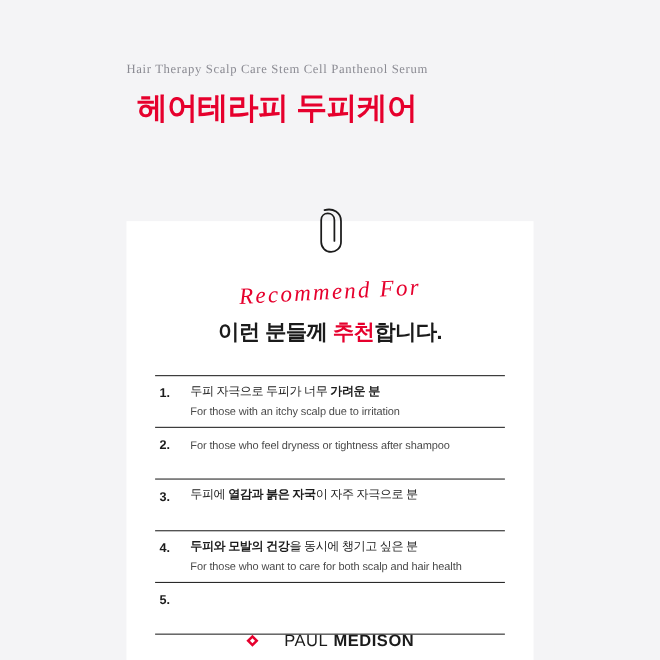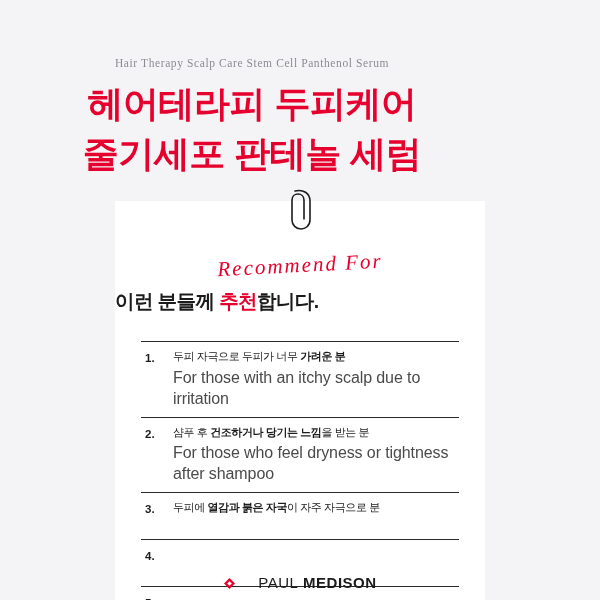--- a/index.html
+++ b/index.html
@@ -27,21 +27,21 @@
     color: #8b8b93;
     padding-top: 12px;
     font-family: "Liberation Serif", serif;
   }
 
   .headline {
     text-align: center;
     margin-top: 10px;
     color: #e6002d;
     font-weight: bold;
-    font-size: 36px;
+    font-size: 28px;
     line-height: 1.38;
     letter-spacing: -0.5px;
   }
   .headline .line { display: block; }
 
   .card {
     position: absolute;
     left: 115px;
     top: 156px;
     width: 370px;
@@ -63,20 +63,21 @@
     margin-top: 52px;
     font-family: "Liberation Serif", serif;
     font-style: italic;
     font-size: 21px;
     color: #e6002d;
     letter-spacing: 2px;
     transform: rotate(-3deg);
   }
 
   .sub {
+    text-align: center;
     margin-top: 10px;
     font-size: 19.5px;
     color: #1b1b1b;
     font-weight: bold;
     letter-spacing: -0.6px;
   }
   .sub .hl { color: #e6002d; }
 
   .list {
     margin: 26px 26px 0 26px;
@@ -100,21 +101,21 @@
   }
   .texts { flex: 1 1 auto; }
   .kr {
     font-size: 11px;
     color: #1b1b1b;
     letter-spacing: -0.4px;
     line-height: 1.45;
   }
   .kr b { font-weight: bold; }
   .en {
-    font-size: 16px;
+    font-size: 10px;
     color: #4a4a4a;
     letter-spacing: -0.1px;
     margin-top: 3px;
     line-height: 1.3;
   }
 
   .brand {
     position: absolute;
     left: 0;
     right: 0;
@@ -140,21 +141,20 @@
 </style>
 </head>
 <body>
 
 <div class="page">
 
   <div class="eyebrow">Hair Therapy Scalp Care Stem Cell Panthenol Serum</div>
 
   <div class="headline">
     <span class="line">헤어테라피 두피케어</span>
-    <span class="line">줄기세포 판테놀 세럼</span>
   </div>
 
   <div class="card">
 
     <div class="clip">
       <svg viewBox="0 0 34 44" width="34" height="44" aria-hidden="true">
         <path d="M12 4 C20 2, 27 6, 27 14 L27 33 C27 39, 22 42, 18 42 C13 42, 9 38, 9 33 L9 13 C9 9, 12 7, 15 7 C18 7, 21 9, 21 13 L21 32" fill="none" stroke="#1b1b1b" stroke-width="1.6" stroke-linecap="round"></path>
       </svg>
     </div>
 
@@ -170,34 +170,37 @@
         <div class="num">1.</div>
         <div class="texts">
           <div class="kr"><span>두피 자극으로 두피가 너무 </span><b>가려운 분</b><span></span></div>
           <div class="en">For those with an itchy scalp due to irritation</div>
         </div>
       </div>
 
       <div class="row">
         <div class="num">2.</div>
         <div class="texts">
-          <div class="kr"><span>샴푸 후 </span><b>건조하거나 당기는 느낌</b><span>을 받는 분</span></div>
           <div class="en">For those who feel dryness or tightness after shampoo</div>
         </div>
       </div>
 
       <div class="row">
         <div class="num">3.</div>
         <div class="texts">
           <div class="kr"><span>두피에 </span><b>열감과 붉은 자국</b><span>이 자주 자극으로 분</span></div>
         </div>
       </div>
 
       <div class="row">
         <div class="num">4.</div>
+        <div class="texts">
+          <div class="kr"><span></span><b>두피와 모발의 건강</b><span>을 동시에 챙기고 싶은 분</span></div>
+          <div class="en">For those who want to care for both scalp and hair health</div>
+        </div>
       </div>
 
       <div class="row">
         <div class="num">5.</div>
       </div>
 
     </div>
 
     <div class="brand">
       <span class="brand-mark">

